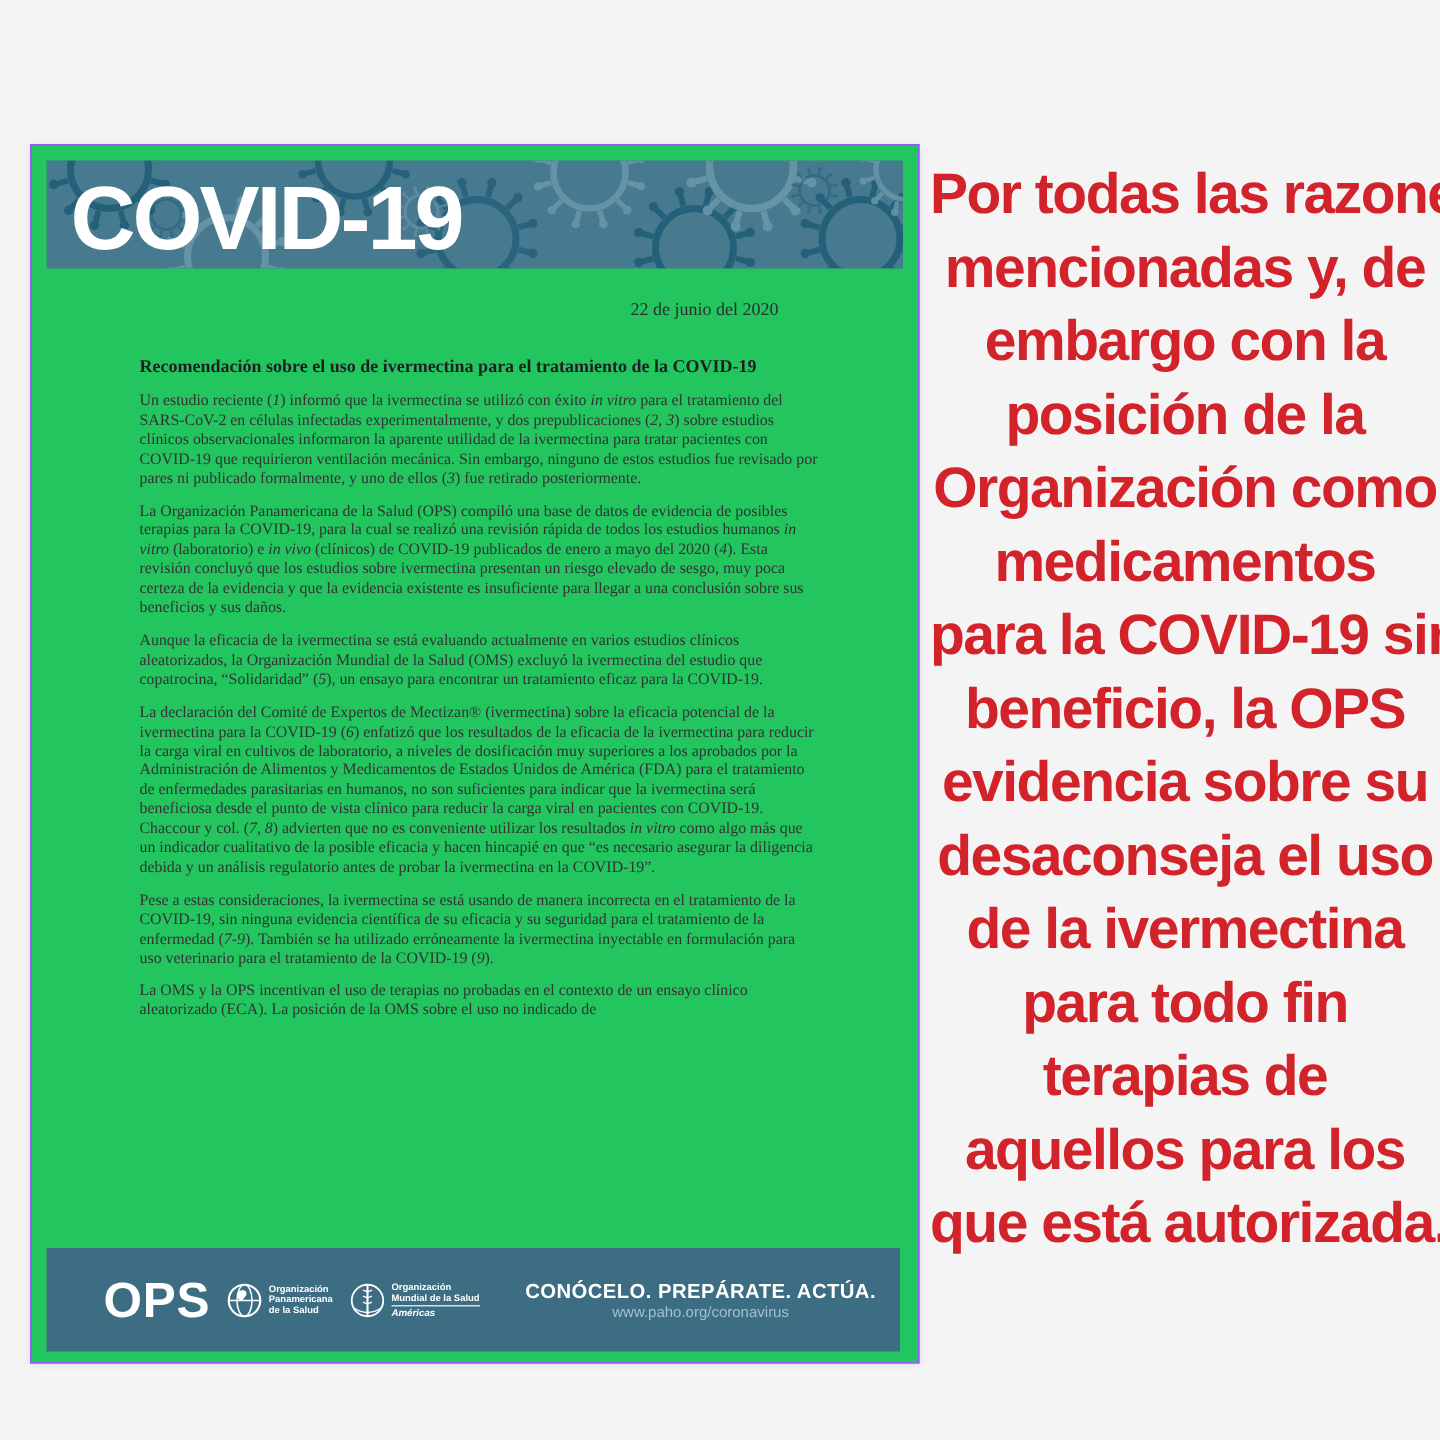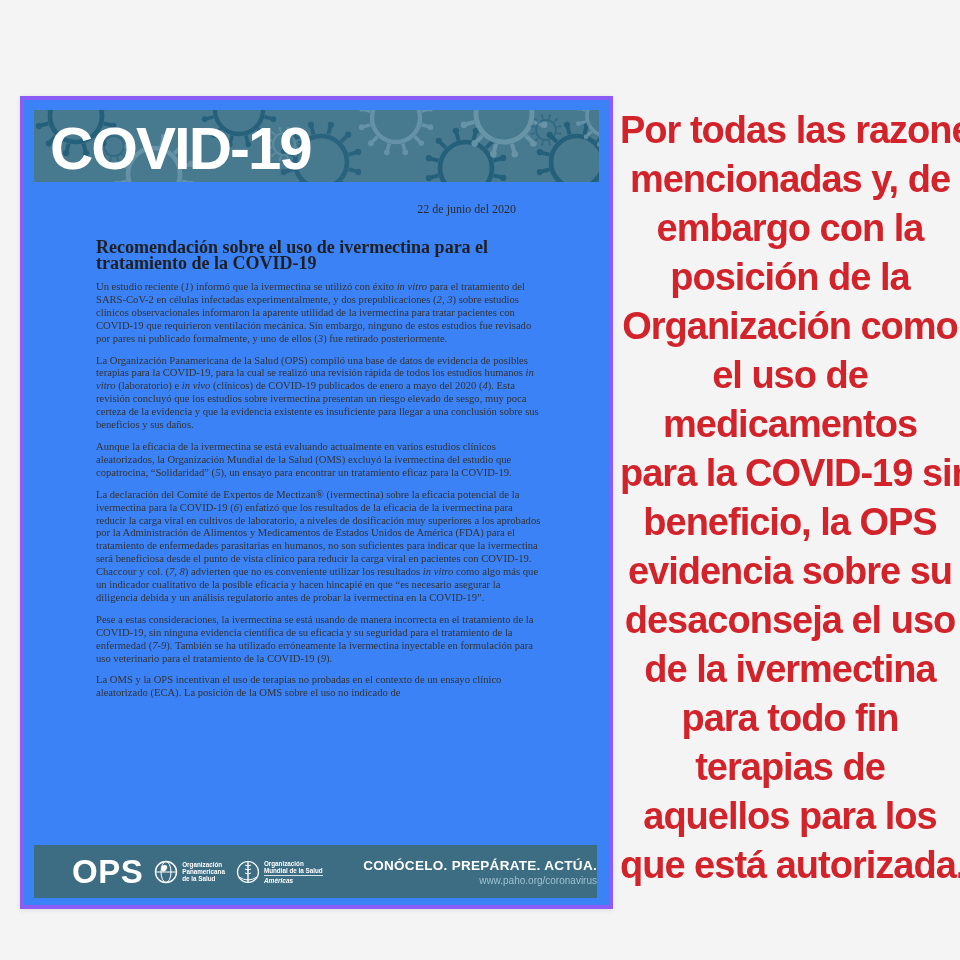--- a/index.html
+++ b/index.html
@@ -17,22 +17,22 @@
     background:var(--page-bg);
     font-family:"Liberation Serif", serif;
     position:relative;
   }
 
   
   .doc-page{
     position:absolute;
     left:20px; top:96px;
     width:593px; height:813px;
-    background:#3b82f6;
-    border:4px solid #8b5cf6;
+    background:#22c55e;
+    border:1px solid #8b5cf6;
     box-shadow:0 1px 5px rgba(0,0,0,0.10);
   }
 
   .covid-banner{
     position:absolute;
     left:10px; right:10px; top:10px;
     height:72px;
     background:var(--banner-teal);
     overflow:hidden;
   }
@@ -52,40 +52,40 @@
     margin-top:102px;
     padding-right:93px;
     text-align:right;
     font-size:12px;
     color:#2c2c2e;
   }
 
   .doc-heading{
     margin-top:22px;
     padding:0 67px 0 72px;
-    font-size:18px;
+    font-size:12px;
     font-weight:bold;
     line-height:16px;
     color:#1f1f21;
   }
 
   .doc-body{
     margin-top:10px;
     padding:0 67px 0 72px;
     font-size:10.6px;
     line-height:12.9px;
     color:var(--body-text);
     text-align:left;
   }
   .body-para{margin:0 0 9px 0;}
 
   .footer-banner{
     position:absolute;
     left:10px; right:12px; bottom:7px;
-    height:53px;
+    height:69px;
     background:var(--footer-teal);
     display:flex;
     align-items:center;
     color:#fff;
     font-family:"Liberation Sans", sans-serif;
   }
   .ops-wordmark{
     font-size:33px;
     font-weight:bold;
     letter-spacing:0.5px;
@@ -94,21 +94,22 @@
   }
   .org-block{display:flex;align-items:center;margin-left:10px;}
   .org-lines{font-size:6.3px;line-height:7px;font-weight:bold;margin-left:3px;}
   .who-region{
     border-top:0.5px solid #cfe0e8;
     margin-top:1px;padding-top:1px;
     font-style:italic;font-weight:bold;font-size:6.5px;
   }
   .footer-right{
     margin-left:auto;
-    text-align:right;
+    margin-right:16px;
+    text-align:center;
   }
   .footer-tagline{font-size:13.5px;font-weight:bold;letter-spacing:0.3px;}
   .footer-url{font-size:10px;color:#9fc0cf;margin-top:2px;}
 
   
   .annotation-panel{
     position:absolute;
     left:620px; top:106px;
     width:340px;
     text-align:center;
@@ -506,21 +507,20 @@
   </div>
 
 </div>
 
 <div class="annotation-panel">
     <div class="annotation-line">Por todas las razones</div>
     <div class="annotation-line">mencionadas y, de</div>
     <div class="annotation-line">embargo con la</div>
     <div class="annotation-line">posición de la</div>
     <div class="annotation-line">Organización como</div>
-    <div class="annotation-line">el uso de</div>
     <div class="annotation-line">medicamentos</div>
     <div class="annotation-line">para la COVID-19 sin</div>
     <div class="annotation-line">beneficio, la OPS</div>
     <div class="annotation-line">evidencia sobre su</div>
     <div class="annotation-line">desaconseja el uso</div>
     <div class="annotation-line">de la ivermectina</div>
     <div class="annotation-line">para todo fin</div>
     <div class="annotation-line">terapias de</div>
     <div class="annotation-line">aquellos para los</div>
     <div class="annotation-line">que está autorizada.</div>

